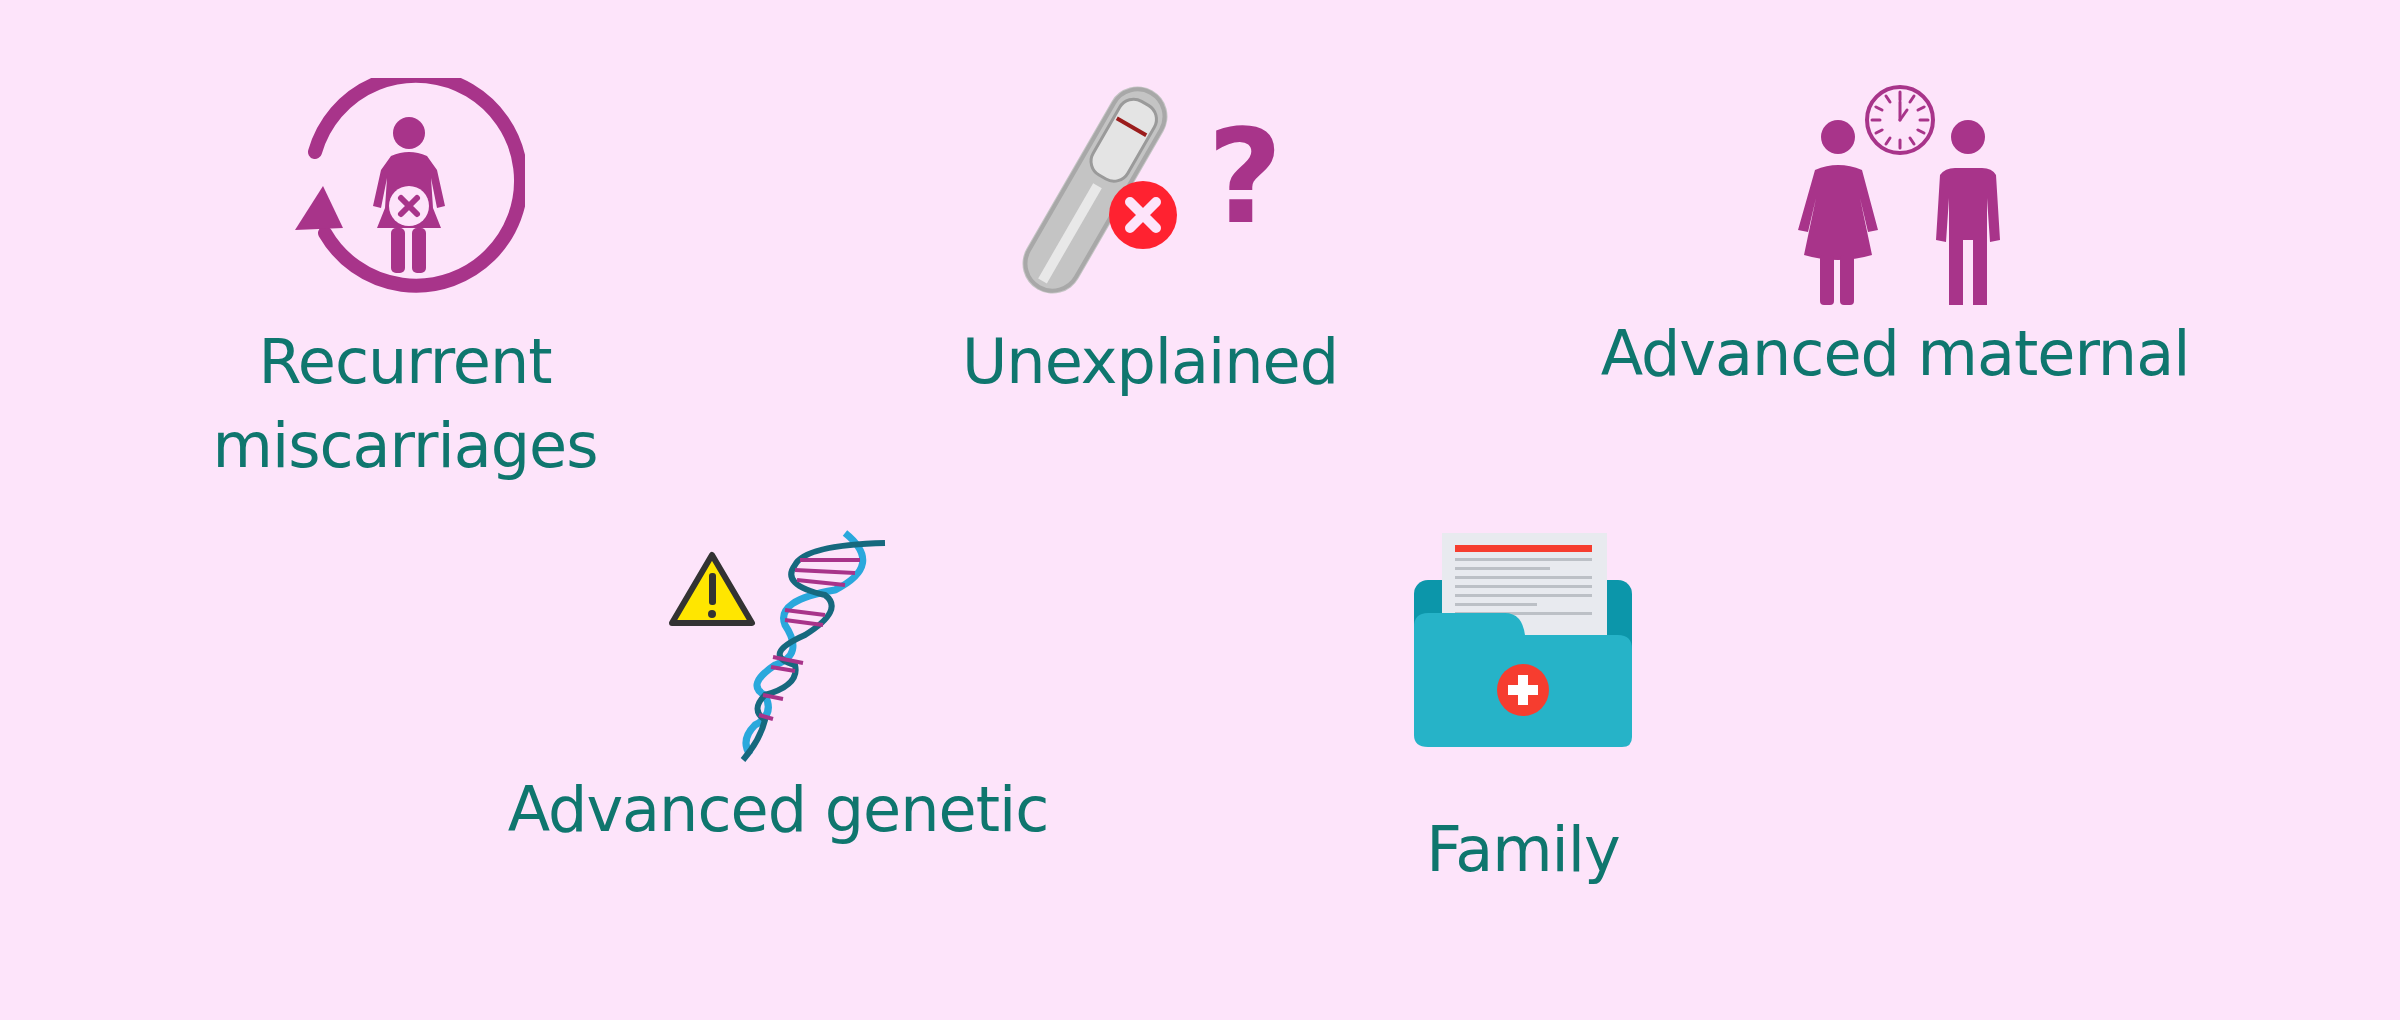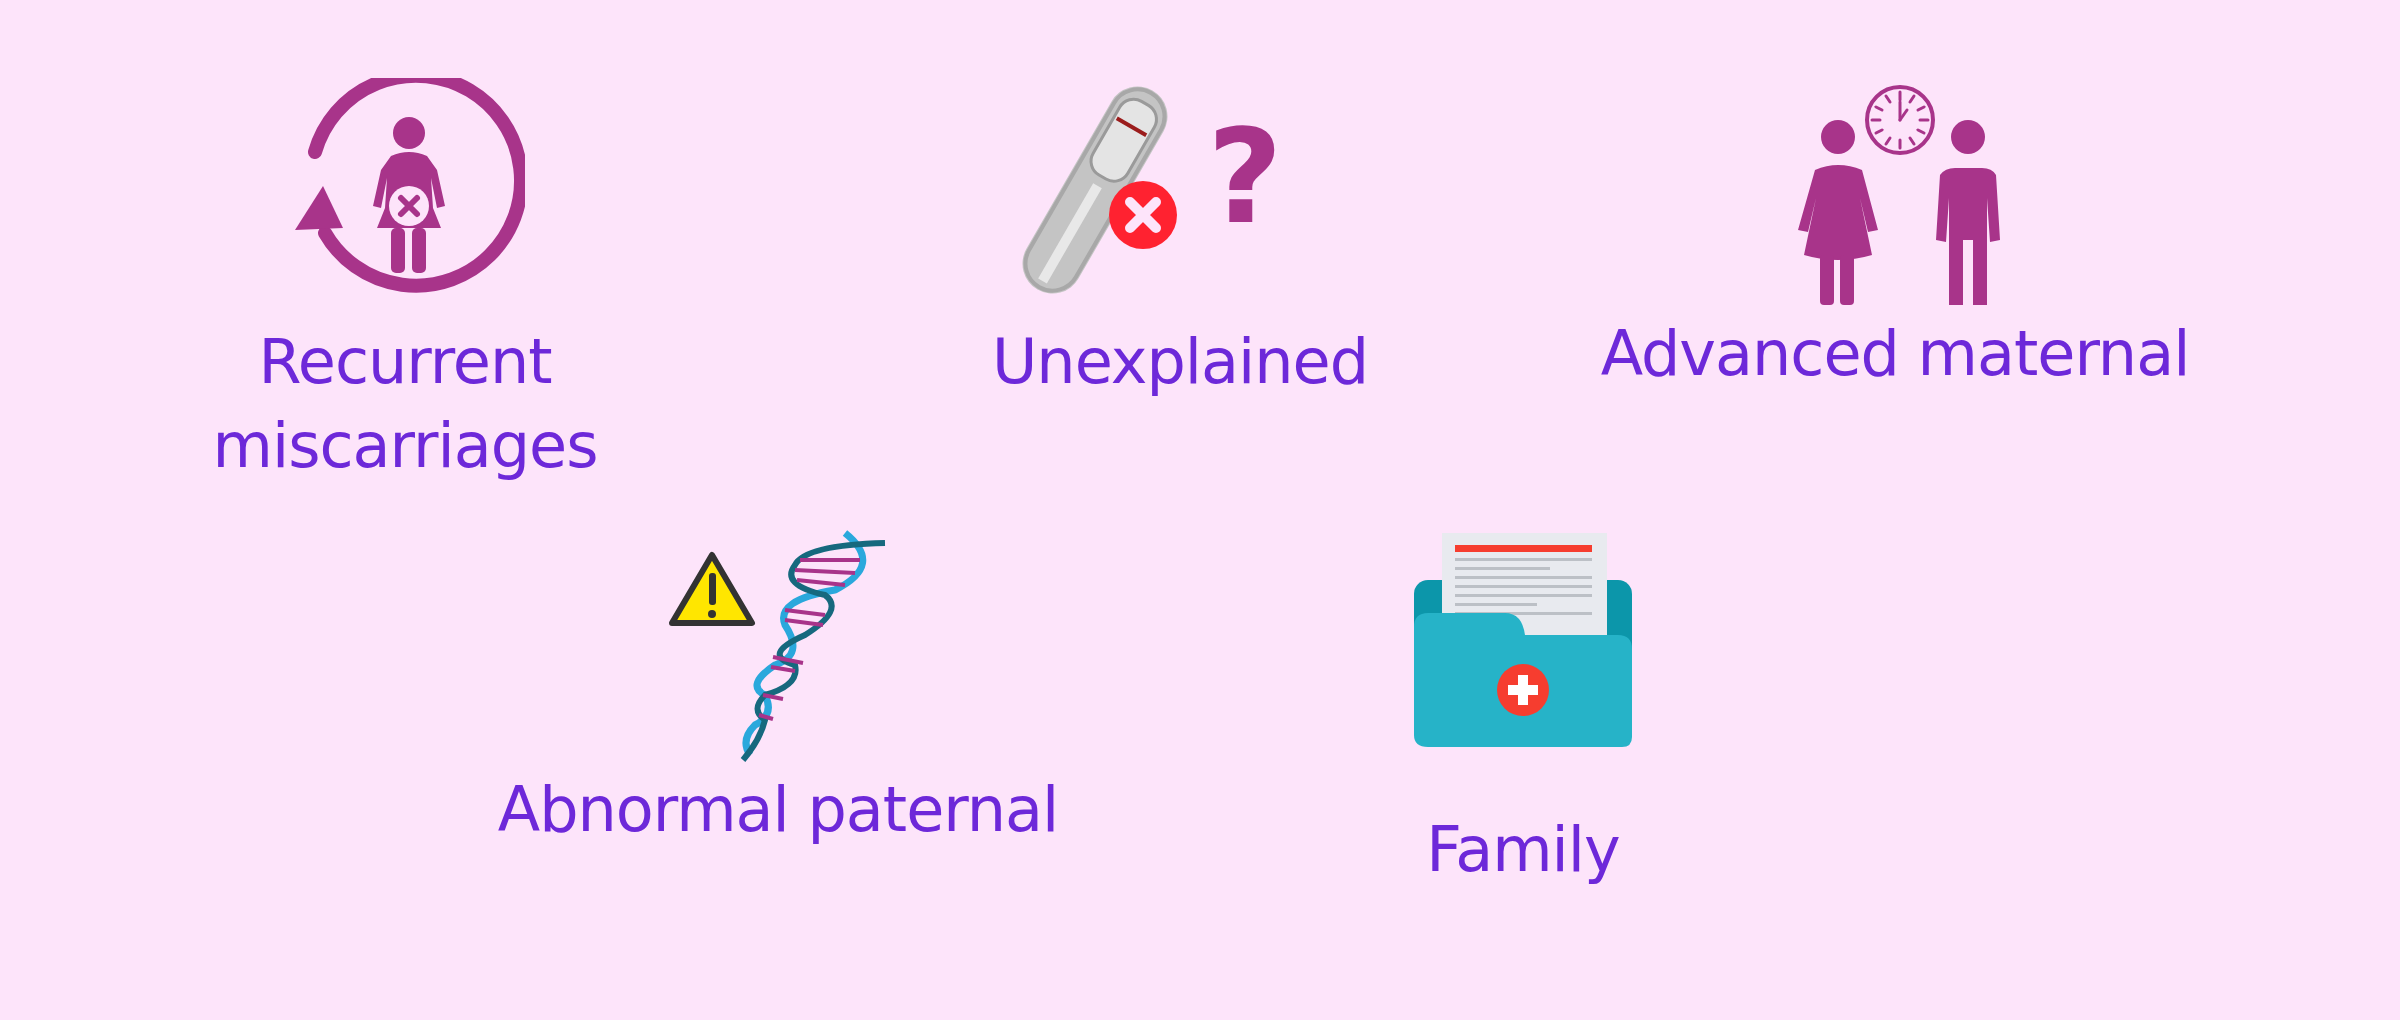--- a/index.html
+++ b/index.html
@@ -6,21 +6,21 @@
     body {
       width: 2400px; height: 1020px;
       background: #fde4fa;
       font-family: "DejaVu Sans", "Liberation Sans", sans-serif;
       position: relative; overflow: hidden;
     }
     .item { position: absolute; text-align: center; }
     .icon { position: absolute; }
     .label {
       position: absolute;
-      color: #6d28d9;
+      color: #0f766e;
       font-size: 62px;
       line-height: 84px;
       text-align: center;
       white-space: nowrap;
       letter-spacing: -1px;
     }
     .label span { display: block; }
   </style>
 </head>
 <body>
@@ -48,21 +48,21 @@
       <rect x="45" y="-5" width="60" height="230" rx="30" fill="#c4c4c4"></rect>
       <rect x="48" y="-2" width="54" height="224" rx="27" fill="none" stroke="#a8a8a8" stroke-width="4"></rect>
       <rect x="55" y="10" width="40" height="85" rx="16" fill="#e4e4e4" stroke="#9a9a9a" stroke-width="3"></rect>
       <rect x="58" y="35" width="34" height="4" fill="#9b1c1c"></rect>
       <rect x="70" y="105" width="10" height="110" fill="#e8e8e8"></rect>
     </g>
     <circle cx="123" cy="135" r="34" fill="#ff2230"></circle>
     <path d="M110 122 L136 148 M136 122 L110 148" stroke="#fde4fa" stroke-width="10" stroke-linecap="round"></path>
     <text x="225" y="142" text-anchor="middle" font-family="DejaVu Sans, sans-serif" font-weight="bold" font-size="130" fill="#a8348a">?</text>
   </svg>
-  <div class="label" style="left:980px;top:320px;width:400px">
+  <div class="label" style="left:950px;top:320px;width:400px">
     <span>Unexplained</span>
   </div>
 </div>
 
 <div class="item">
   <svg class="icon" style="left:1780px;top:80px" width="240" height="230" viewBox="0 0 240 230">
     <circle cx="120" cy="40" r="33" fill="none" stroke="#a8348a" stroke-width="4"></circle>
     <g stroke="#a8348a" stroke-width="3" stroke-linecap="round">
       <line x1="120" y1="12" x2="120" y2="20"></line>
         <line x1="120" y1="60" x2="120" y2="68"></line>
@@ -108,21 +108,21 @@
           <line x1="130" y1="95" x2="170" y2="100"></line>
         <line x1="130" y1="105" x2="168" y2="110"></line>
           <line x1="118" y1="142" x2="148" y2="148"></line>
         <line x1="116" y1="152" x2="140" y2="156"></line>
           <line x1="108" y1="180" x2="128" y2="184"></line>
         <line x1="104" y1="200" x2="118" y2="204"></line>
       </g>
     </g>
   </svg>
   <div class="label" style="left:478px;top:768px;width:600px">
-    <span>Abnormal paternal</span>
+    <span>Advanced genetic</span>
   </div>
 </div>
 
 <div class="item">
   <svg class="icon" style="left:1410px;top:525px" width="230" height="225" viewBox="0 0 230 225">
     <rect x="4" y="55" width="218" height="165" rx="14" fill="#0c96aa"></rect>
     <rect x="32" y="8" width="165" height="120" fill="#e8eaef"></rect>
     <rect x="45" y="20" width="137" height="7" fill="#f63d2f"></rect>
     <g fill="#bcc0c6">
       <rect x="45" y="33" width="137" height="3"></rect>

